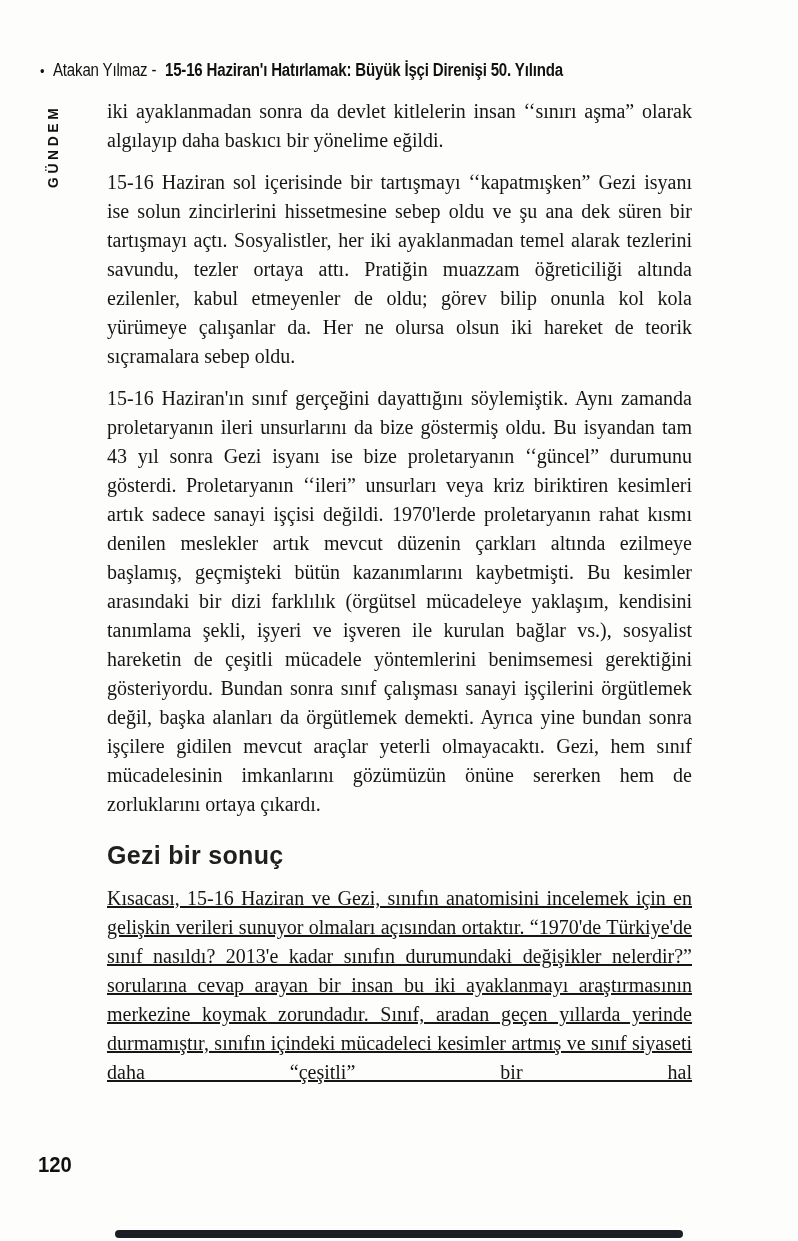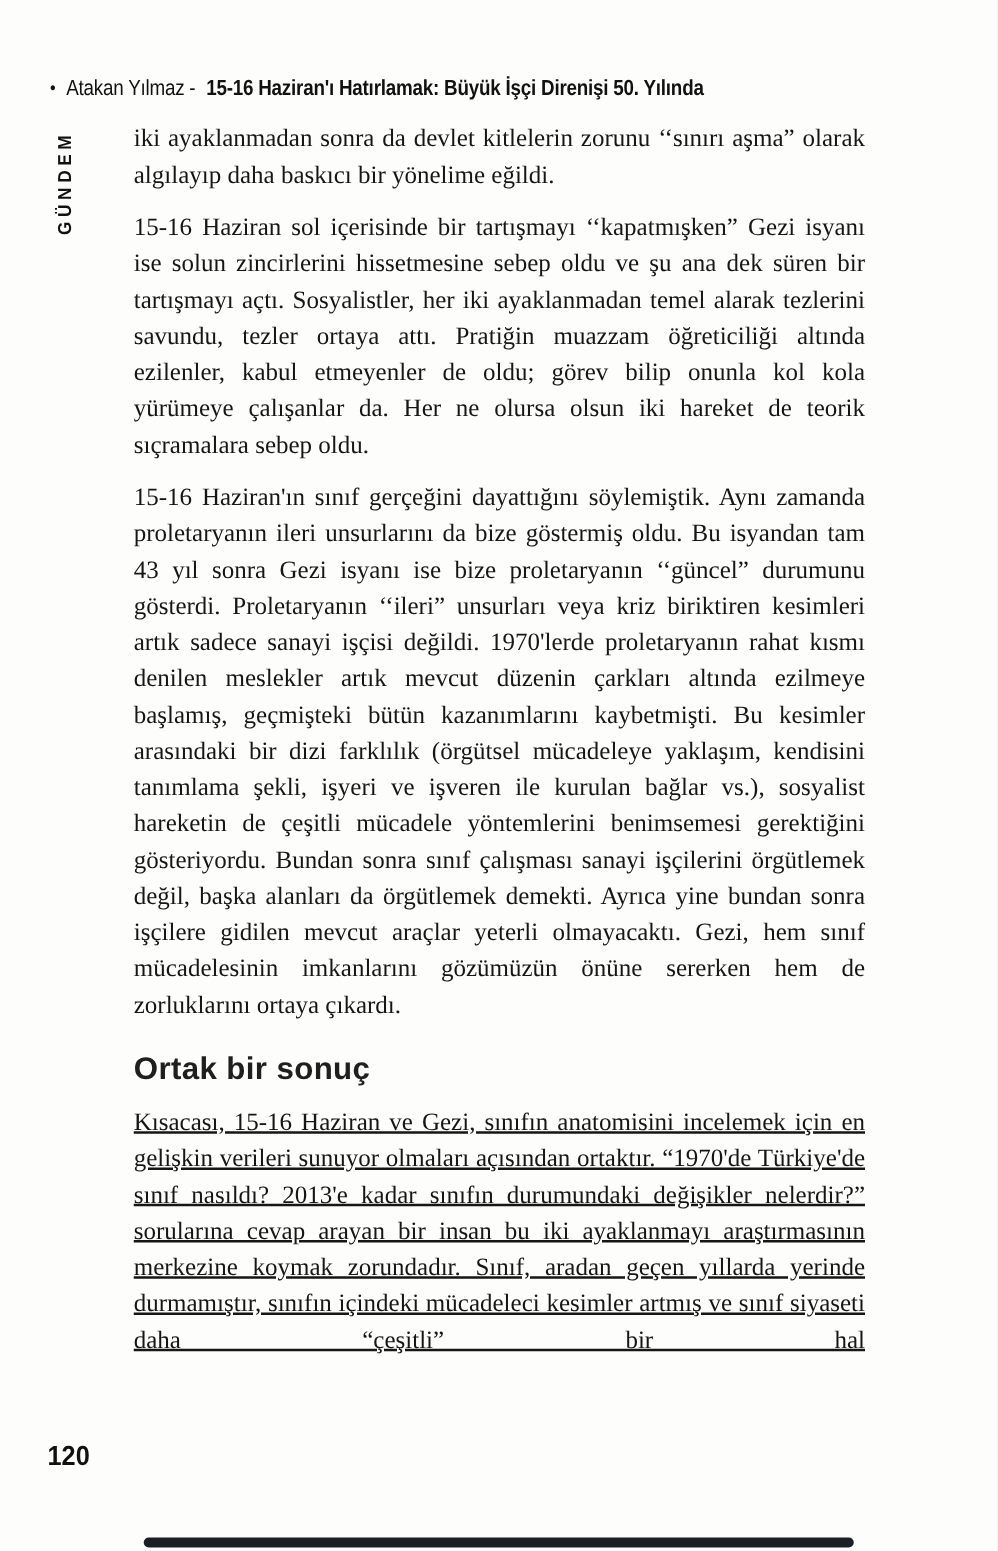--- a/index.html
+++ b/index.html
@@ -74,24 +74,24 @@
 
   <div class="running-header">
     <span class="bullet">•</span>
     <span class="author">Atakan Yılmaz -</span>
     <span class="title">15-16 Haziran'ı Hatırlamak: Büyük İşçi Direnişi 50. Yılında</span>
   </div>
 
   <div class="section-label">GÜNDEM</div>
 
   <div class="article">
-    <p>iki ayaklanmadan sonra da devlet kitlelerin zorunu ‘‘sınırı aşma” olarak algılayıp daha baskıcı bir yönelime eğildi.</p>
+    <p>iki ayaklanmadan sonra da devlet kitlelerin insan ‘‘sınırı aşma” olarak algılayıp daha baskıcı bir yönelime eğildi.</p>
     <p>15-16 Haziran sol içerisinde bir tartışmayı ‘‘kapatmışken” Gezi isyanı ise solun zincirlerini hissetmesine sebep oldu ve şu ana dek süren bir tartışmayı açtı. Sosyalistler, her iki ayaklanmadan temel alarak tezlerini savundu, tezler ortaya attı. Pratiğin muazzam öğreticiliği altında ezilenler, kabul etmeyenler de oldu; görev bilip onunla kol kola yürümeye çalışanlar da. Her ne olursa olsun iki hareket de teorik sıçramalara sebep oldu.</p>
     <p>15-16 Haziran'ın sınıf gerçeğini dayattığını söylemiştik. Aynı zamanda proletaryanın ileri unsurlarını da bize göstermiş oldu. Bu isyandan tam 43 yıl sonra Gezi isyanı ise bize proletaryanın ‘‘güncel” durumunu gösterdi. Proletaryanın ‘‘ileri” unsurları veya kriz biriktiren kesimleri artık sadece sanayi işçisi değildi. 1970'lerde proletaryanın rahat kısmı denilen meslekler artık mevcut düzenin çarkları altında ezilmeye başlamış, geçmişteki bütün kazanımlarını kaybetmişti. Bu kesimler arasındaki bir dizi farklılık (örgütsel mücadeleye yaklaşım, kendisini tanımlama şekli, işyeri ve işveren ile kurulan bağlar vs.), sosyalist hareketin de çeşitli mücadele yöntemlerini benimsemesi gerektiğini gösteriyordu. Bundan sonra sınıf çalışması sanayi işçilerini örgütlemek değil, başka alanları da örgütlemek demekti. Ayrıca yine bundan sonra işçilere gidilen mevcut araçlar yeterli olmayacaktı. Gezi, hem sınıf mücadelesinin imkanlarını gözümüzün önüne sererken hem de zorluklarını ortaya çıkardı.</p>
-    <h2 class="section-heading">Ortak bir sonuç</h2>
+    <h2 class="section-heading">Gezi bir sonuç</h2>
     <p class="continued-out">Kısacası, 15-16 Haziran ve Gezi, sınıfın anatomisini incelemek için en gelişkin verileri sunuyor olmaları açısından ortaktır. “1970'de Türkiye'de sınıf nasıldı? 2013'e kadar sınıfın durumundaki değişikler nelerdir?” sorularına cevap arayan bir insan bu iki ayaklanmayı araştırmasının merkezine koymak zorundadır. Sınıf, aradan geçen yıllarda yerinde durmamıştır, sınıfın içindeki mücadeleci kesimler artmış ve sınıf siyaseti daha “çeşitli” bir hal</p>
   </div>
 
   <div class="page-number">120</div>
 
   <div class="home-indicator"></div>
 
 </div>
 
 </body></html>

